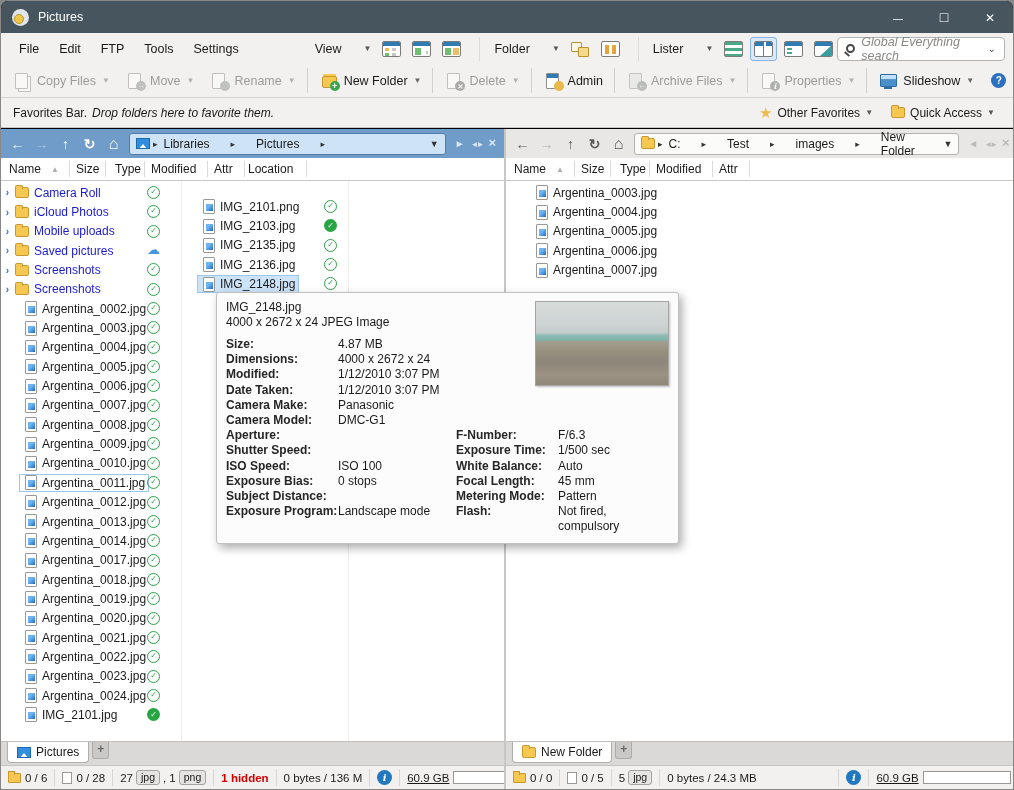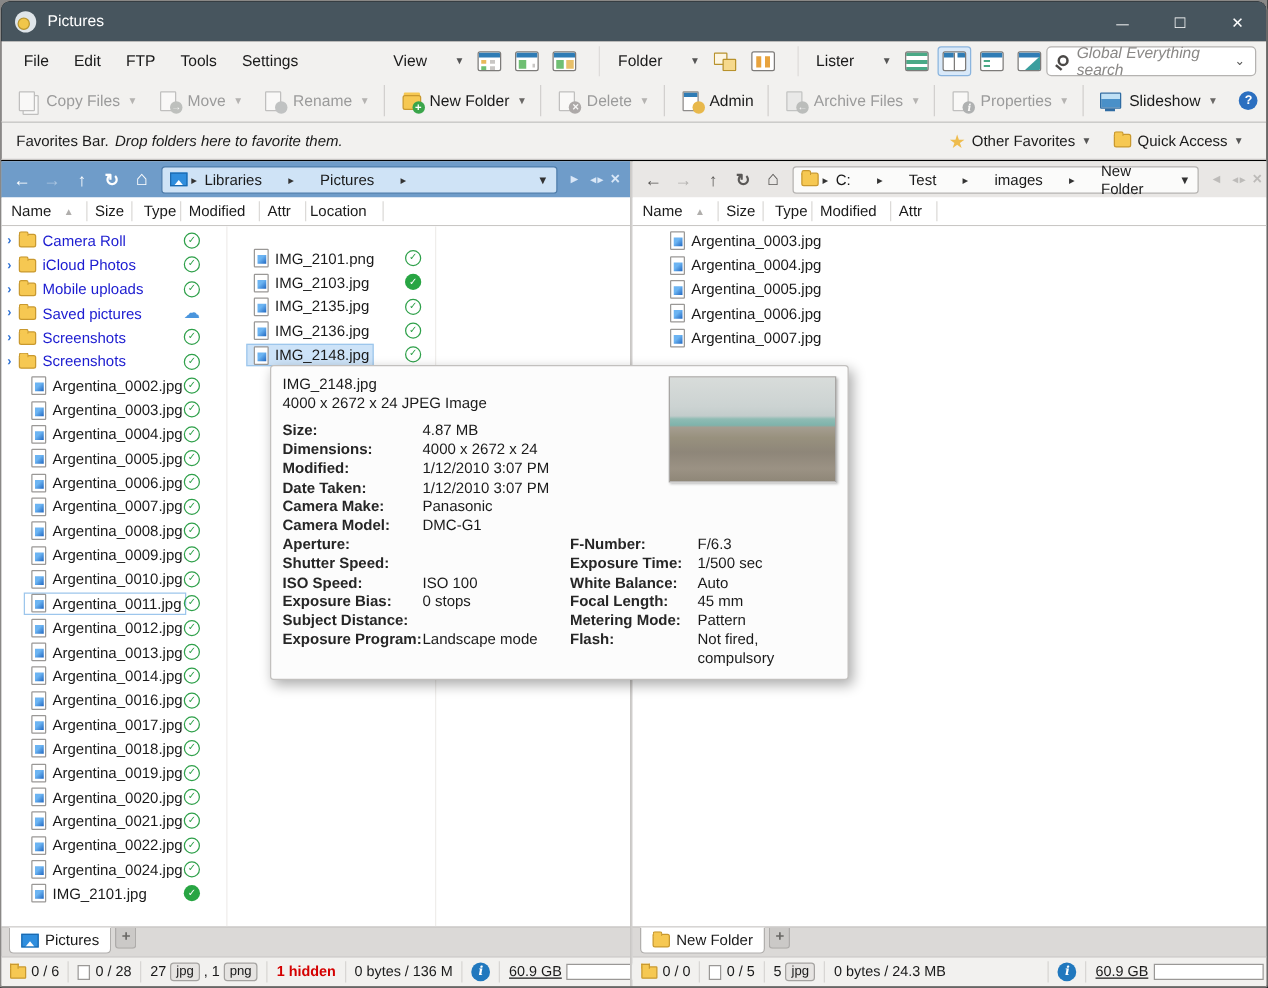--- a/index.html
+++ b/index.html
@@ -540,27 +540,20 @@
               </div>
 
               <div class="frow file-row" data-name="file-row">
                 <span class="sel-wrap">
                   <span class="file-ico" data-name="image-file-icon"></span>
                   <span class="fname" data-name="file-name">Argentina_0014.jpg</span>
                 </span>
                 <span class="attr" data-name="sync-status-icon" data-kind="check"></span>
               </div>
 
-              <div class="frow file-row" data-name="file-row">
-                <span class="sel-wrap">
-                  <span class="file-ico" data-name="image-file-icon"></span>
-                  <span class="fname" data-name="file-name">Argentina_0016.jpg</span>
-                </span>
-                <span class="attr" data-name="sync-status-icon" data-kind="check"></span>
-              </div>
 
               <div class="frow file-row" data-name="file-row">
                 <span class="sel-wrap">
                   <span class="file-ico" data-name="image-file-icon"></span>
                   <span class="fname" data-name="file-name">Argentina_0017.jpg</span>
                 </span>
                 <span class="attr" data-name="sync-status-icon" data-kind="check"></span>
               </div>
 
               <div class="frow file-row" data-name="file-row">
@@ -596,20 +589,27 @@
               </div>
 
               <div class="frow file-row" data-name="file-row">
                 <span class="sel-wrap">
                   <span class="file-ico" data-name="image-file-icon"></span>
                   <span class="fname" data-name="file-name">Argentina_0022.jpg</span>
                 </span>
                 <span class="attr" data-name="sync-status-icon" data-kind="check"></span>
               </div>
 
+              <div class="frow file-row" data-name="file-row">
+                <span class="sel-wrap">
+                  <span class="file-ico" data-name="image-file-icon"></span>
+                  <span class="fname" data-name="file-name">Argentina_0023.jpg</span>
+                </span>
+                <span class="attr" data-name="sync-status-icon" data-kind="check"></span>
+              </div>
 
               <div class="frow file-row" data-name="file-row">
                 <span class="sel-wrap">
                   <span class="file-ico" data-name="image-file-icon"></span>
                   <span class="fname" data-name="file-name">Argentina_0024.jpg</span>
                 </span>
                 <span class="attr" data-name="sync-status-icon" data-kind="check"></span>
               </div>
 
               <div class="frow file-row" data-name="file-row">

